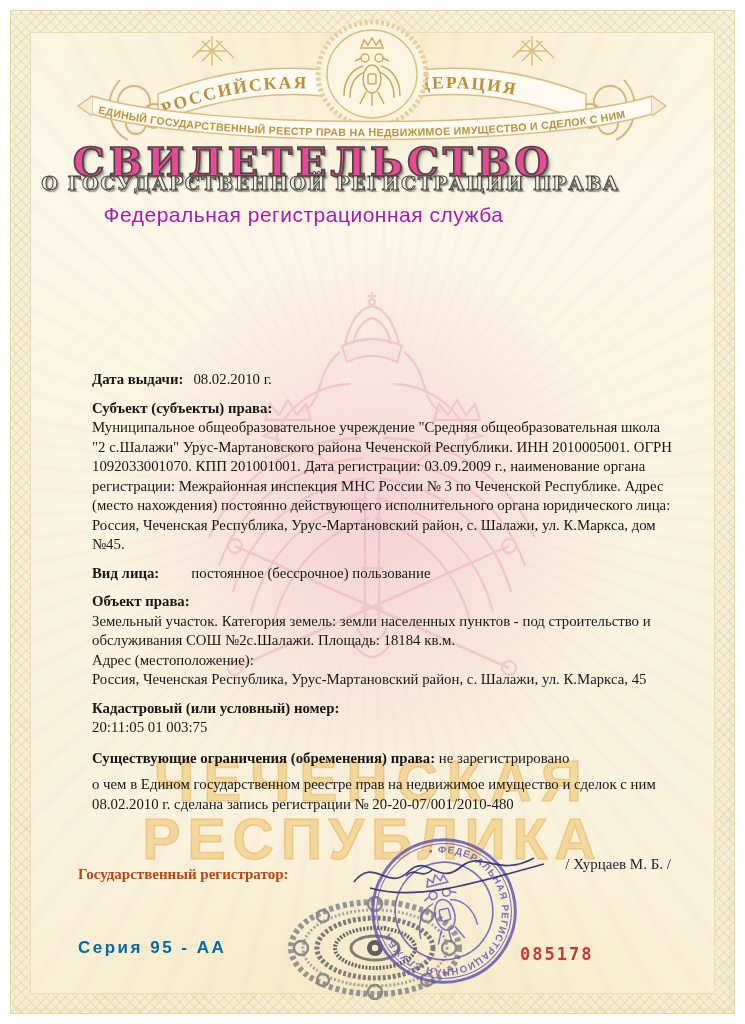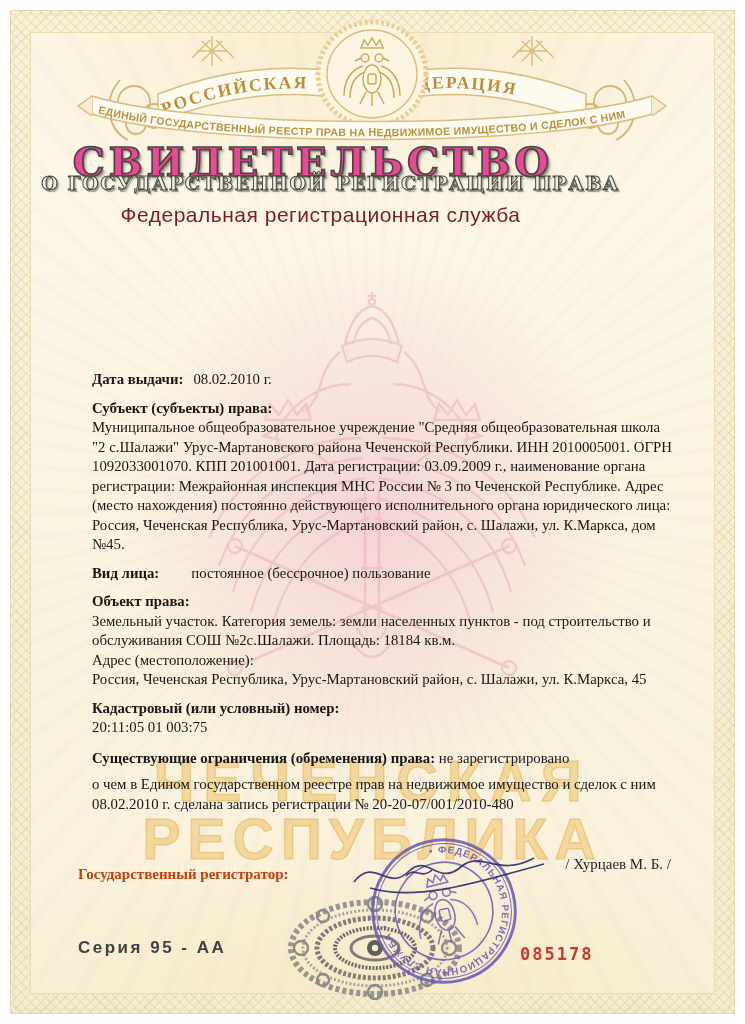--- a/index.html
+++ b/index.html
@@ -23,41 +23,41 @@
   
   .h-orn{position:absolute;left:62px;top:18px;width:620px;height:140px;}
   .title{position:absolute;left:0;width:626px;top:138px;text-align:center;
     font-family:"DejaVu Serif",serif;font-weight:bold;font-size:40px;letter-spacing:4px;
     color:#ec4899;-webkit-text-stroke:1.7px #47473f;
     text-shadow:2px 2px 0 rgba(110,110,105,.5),3px 3px 3px rgba(60,60,55,.35);}
   .subtitle{position:absolute;left:0;width:661px;top:172px;text-align:center;
     font-family:"DejaVu Serif",serif;font-weight:bold;font-size:19px;letter-spacing:1.5px;
     color:#f3f0e6;-webkit-text-stroke:1px #47473f;
     text-shadow:1.5px 1.5px 0 rgba(110,110,105,.5),2px 2px 2px rgba(60,60,55,.3);}
-  .agency{position:absolute;left:17px;width:607px;top:203px;text-align:center;
-    font-family:"Liberation Sans",sans-serif;font-size:21px;color:#7f1d1d;letter-spacing:.5px;}
+  .agency{position:absolute;left:0;width:607px;top:203px;text-align:center;
+    font-family:"Liberation Sans",sans-serif;font-size:21px;color:#a21caf;letter-spacing:.5px;}
   
   .eagle-wm{position:absolute;left:175px;top:288px;width:395px;height:420px;opacity:.62;}
   
   .wm{position:absolute;left:0;width:745px;text-align:center;
     font-family:"Liberation Sans",sans-serif;font-weight:800;
     color:rgba(235,173,52,.38);-webkit-text-stroke:1.5px rgba(219,148,38,.32);z-index:1;}
   .wm1{top:748px;font-size:57px;letter-spacing:9px;}
   .wm2{top:806px;font-size:57px;letter-spacing:7px;}
   
   .content{position:absolute;left:78px;width:596px;top:370px;z-index:5;
     font-size:14.8px;line-height:19.5px;color:#181614;}
   .sec{margin:0 0 9px 14px;}
   .b{font-weight:bold;}
   .val-gap{margin-left:10px;}
   .vid-gap{margin-left:32px;}
   .registrar{position:absolute;left:78px;top:866px;z-index:5;font-weight:bold;font-size:15px;color:#c2410c;}
   .reg-name{position:absolute;right:74px;top:856px;z-index:5;font-size:15px;color:#24242a;}
   .series{position:absolute;left:78px;top:938px;z-index:5;font-family:"Liberation Sans",sans-serif;
-    font-weight:bold;font-size:17px;letter-spacing:2.5px;color:#404040;}
+    font-weight:bold;font-size:17px;letter-spacing:2.5px;color:#0369a1;}
   .serial{position:absolute;left:520px;top:944px;z-index:5;font-family:"DejaVu Sans Mono",monospace;
     font-weight:bold;font-size:17px;letter-spacing:2px;color:#c8392c;}
   .rosette{position:absolute;left:285px;top:896px;width:180px;height:104px;z-index:6;opacity:.88;}
   .stamp{position:absolute;left:366px;top:833px;width:156px;height:156px;z-index:7;opacity:.88;
     transform:rotate(-14deg);}
   .sign{position:absolute;left:348px;top:836px;width:205px;height:72px;z-index:8;opacity:.9;}
 </style>
 </head>
 <body>
 

